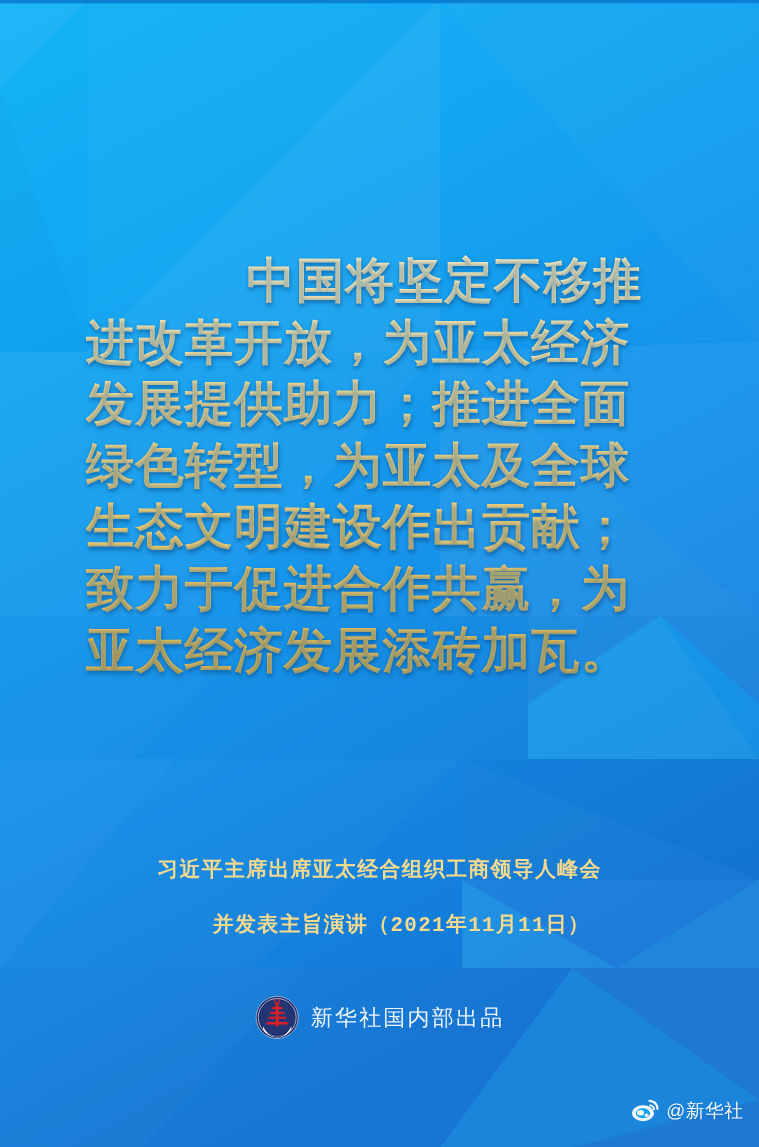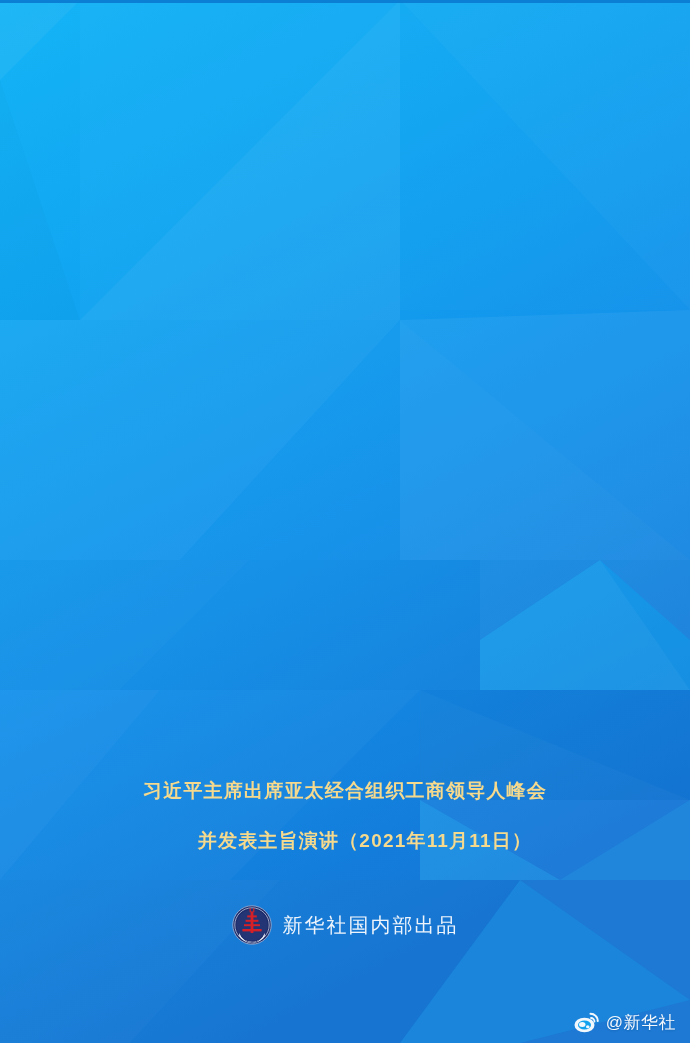--- a/index.html
+++ b/index.html
@@ -54,20 +54,21 @@
     text-indent: 56px;
   }
 
   
   #caption {
     position: absolute;
     left: 0;
     top: 778px;
     width: 690px;
     text-align: center;
+    font-family: Liberation Mono, monospace;
   }
   .caption-line {
     display: block;
     color: #f5d98d;
     font-size: 19px;
     font-weight: 700;
     letter-spacing: 1.2px;
     line-height: 26px;
   }
   .caption-line + .caption-line {
@@ -96,21 +97,21 @@
     color: #eef4fb;
     font-size: 20px;
     letter-spacing: 2px;
     font-weight: 400;
   }
 
   
   #weibo {
     position: absolute;
     right: 14px;
-    bottom: 9px;
+    bottom: 22px;
     display: flex;
     align-items: center;
     gap: 6px;
     opacity: 0.95;
     text-align: center;
   }
   #weibo-icon {
     width: 26px;
     height: 21px;
     display: block;
@@ -166,20 +167,21 @@
     <polygon points="560,880 690,800 690,880" fill="#2ccaff" fill-opacity="0.14"></polygon>
     <polygon points="0,880 690,880 690,1043 0,1043" fill="#000000" fill-opacity="0.02"></polygon>
     <polygon points="0,880 280,880 130,1043 0,1043" fill="#ffffff" fill-opacity="0.035"></polygon>
     <polygon points="280,880 520,880 400,1043 130,1043" fill="#ffffff" fill-opacity="0.018"></polygon>
     <polygon points="520,880 690,880 690,1043 400,1043" fill="#ffffff" fill-opacity="0.045"></polygon>
     <polygon points="520,880 690,1000 520,1043 400,1043" fill="#17a3ef" fill-opacity="0.30"></polygon>
   </svg>
 
   <div id="top-strip"></div>
 
+  <div id="headline">　　中国将坚定不移推进改革开放，为亚太经济发展提供助力；推进全面绿色转型，为亚太及全球生态文明建设作出贡献；致力于促进合作共赢，为亚太经济发展添砖加瓦。</div>
 
   <div id="caption">
     <span class="caption-line">习近平主席出席亚太经合组织工商领导人峰会</span>
     <span class="caption-line">并发表主旨演讲（2021年11月11日）</span>
   </div>
 
   <div id="agency">
     <svg id="agency-emblem" viewBox="0 0 100 100">
       <circle cx="50" cy="50" r="48" fill="#1d2c6b"></circle>
       <circle cx="50" cy="50" r="43" fill="none" stroke="#e8ecf5" stroke-width="1.6"></circle>

